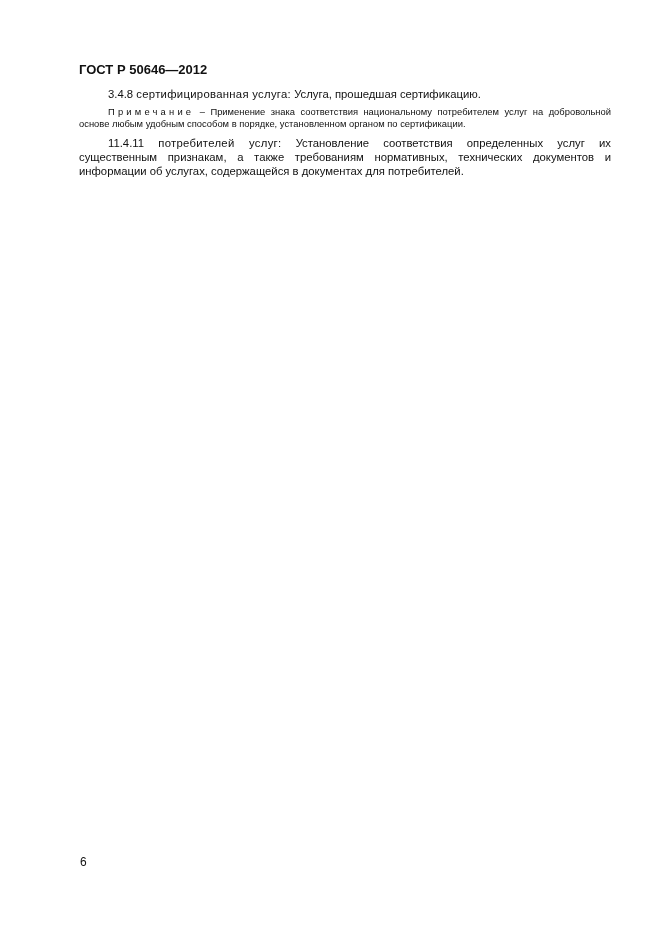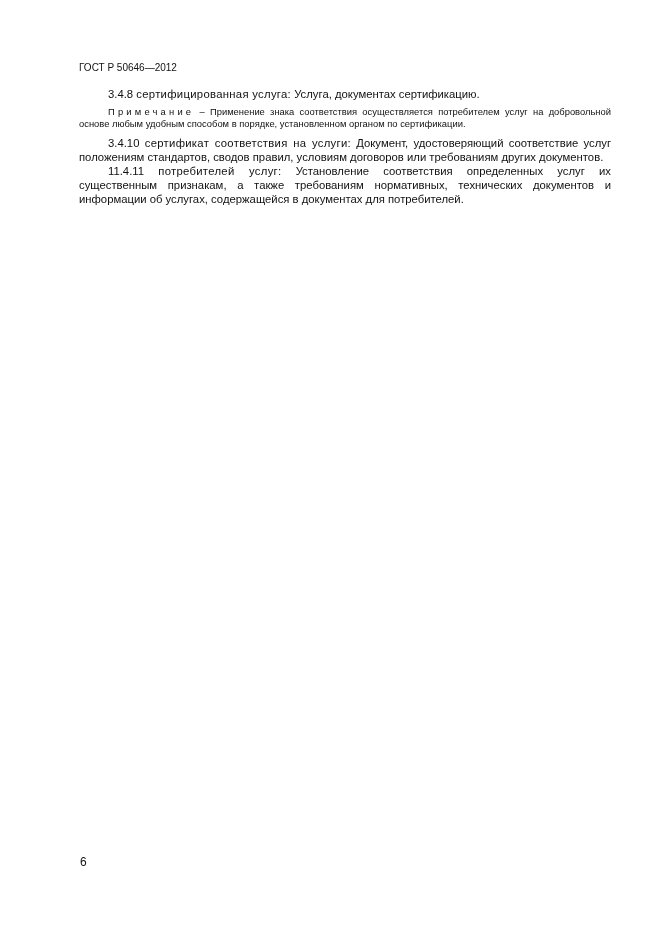--- a/index.html
+++ b/index.html
@@ -12,22 +12,22 @@
       height: 936px;
       position: relative;
       overflow: hidden;
       font-family: "Liberation Sans", sans-serif;
       color: #111111;
     }
     .header {
       position: absolute;
       left: 79px;
       top: 62px;
-      font-size: 10px;
-      font-weight: normal;
+      font-size: 13px;
+      font-weight: bold;
       letter-spacing: 0px;
     }
     .content {
       position: absolute;
       left: 79px;
       top: 87px;
       width: 532px;
       font-size: 11.3px;
       line-height: 14px;
     }
@@ -52,24 +52,23 @@
       font-size: 12px;
     }
   </style>
 </head>
 <body>
 
 <div class="header">ГОСТ Р 50646—2012</div>
 
 <div class="content">
 
-  <p class="para"><span>3.4.8</span> <b>сертифицированная  услуга:</b><span> Услуга, документах сертификацию.</span></p>
+  <p class="para"><span>3.4.8</span> <b>сертифицированная  услуга:</b><span> Услуга, прошедшая сертификацию.</span></p>
 
 
-  <p class="note"><span class="spaced">Примечание</span><span> – Применение знака соответствия осуществляется потребителем услуг на добровольной основе любым удобным способом  в порядке, установленном органом по сертификации.</span></p>
+  <p class="note"><span class="spaced">Примечание</span><span> – Применение знака соответствия национальному потребителем услуг на добровольной основе любым удобным способом  в порядке, установленном органом по сертификации.</span></p>
 
-  <p class="para"><span>3.4.10</span> <b>сертификат соответствия на услуги:</b><span> Документ, удостоверяющий соответствие услуг положениям стандартов, сводов правил, условиям   договоров  или требованиям других документов.</span></p>
 
   <p class="para"><span>11.4.11</span> <b>потребителей услуг:</b><span> Установление соответствия определенных услуг их существенным  признакам, а также  требованиям нормативных, технических документов и информации об услугах, содержащейся в документах для потребителей.</span></p>
 
 </div>
 
 <div class="page-number">6</div>
 
 </body></html>

